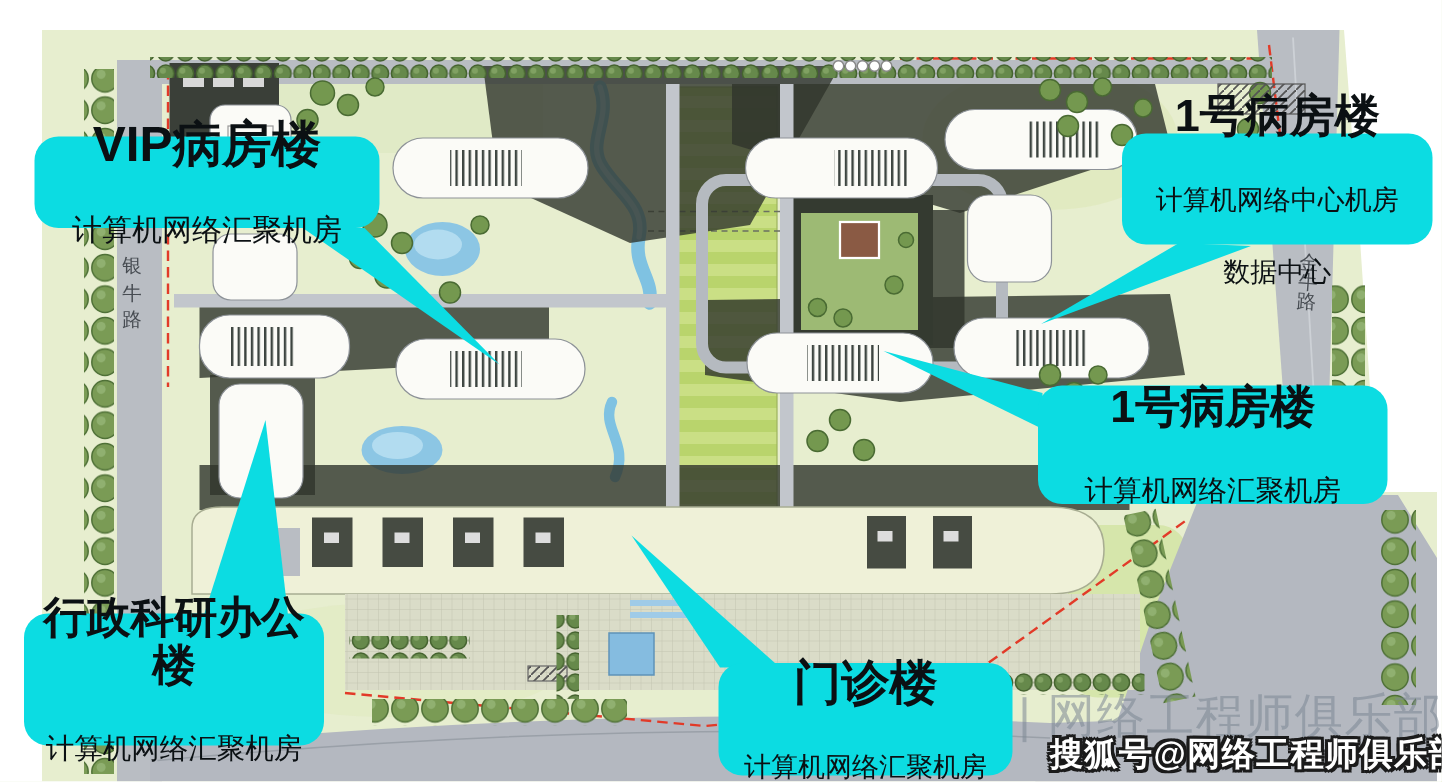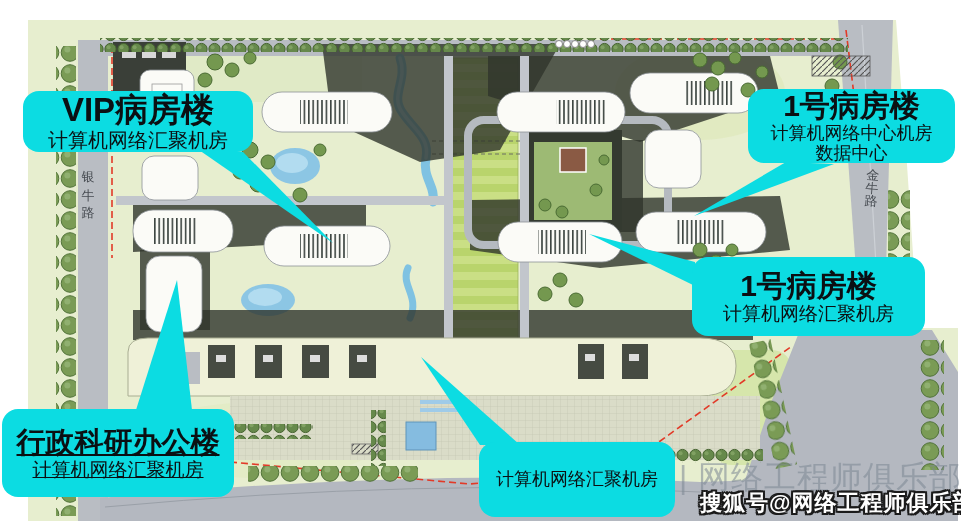--- a/index.html
+++ b/index.html
@@ -7,33 +7,33 @@
          font-family:"Liberation Sans",sans-serif;}
   .stage svg{position:absolute;left:0;top:0;z-index:0;}
   .tree{fill:#74984f;stroke:#4a6b33;stroke-width:1;}
   .bld{fill:#fbfbf7;stroke:#8d9298;stroke-width:.8;}
   .shadow{fill:#2f342c;opacity:.8;}
   .iroad{fill:#c2c6cc;}
   .vroad-label{writing-mode:vertical-rl;letter-spacing:18px;font-size:13px;fill:#474c52;}
   .vroad-label2{writing-mode:vertical-rl;letter-spacing:13px;font-size:13px;fill:#474c52;}
   .callout{position:absolute;z-index:3;background:#0cdce2;border-radius:16px;color:#0b1013;
            display:flex;flex-direction:column;align-items:center;justify-content:center;
-           text-align:center;line-height:1.12;}
+           text-align:center;line-height:1.12;gap:28px;}
   .c-title{font-weight:700;}
   .c-line{font-weight:500;}
   .co-1{left:23px;top:91px;width:230px;height:61px;}
   .co-1 .c-title{font-size:33px;}
   .co-1 .c-line{font-size:20px;}
   .co-2{left:748px;top:89px;width:207px;height:74px;}
   .co-2 .c-title{font-size:30px;}
   .co-2 .c-line{font-size:18px;text-align:center;}
   .co-3{left:692px;top:257px;width:233px;height:79px;}
   .co-3 .c-title{font-size:30px;}
   .co-3 .c-line{font-size:19px;}
-  .co-4{left:2px;top:409px;width:232px;height:88px;text-decoration:underline;}
+  .co-4{left:16px;top:409px;width:200px;height:88px;}
   .co-4 .c-title{font-size:29px;}
   .co-4 .c-line{font-size:19px;}
   .co-5{left:479px;top:442px;width:196px;height:75px;}
   .co-5 .c-title{font-size:32px;}
   .co-5 .c-line{font-size:18px;}
   .wm-faint{position:absolute;left:570px;top:456px;z-index:1;font-size:32px;letter-spacing:1px;
             color:#7c8894;opacity:.55;white-space:nowrap;font-weight:500;}
   .wm-bold{position:absolute;left:700px;top:488px;z-index:4;font-size:22px;font-weight:700;
            color:#ffffff;white-space:nowrap;letter-spacing:1px;
            text-shadow:2px 0 0 #1b1b1b,-2px 0 0 #1b1b1b,0 2px 0 #1b1b1b,0 -2px 0 #1b1b1b,
@@ -265,18 +265,19 @@
     <div class="c-title">1号病房楼</div>
     <div class="c-line">计算机网络汇聚机房</div>
   </div>
 
   <div class="callout co-4">
     <div class="c-title">行政科研办公楼</div>
     <div class="c-line">计算机网络汇聚机房</div>
   </div>
 
   <div class="callout co-5">
+    <div class="c-title">门诊楼</div>
     <div class="c-line">计算机网络汇聚机房</div>
   </div>
 
   <div class="wm-bold">搜狐号@网络工程师俱乐部</div>
 
 </div>
 
 </body></html>

